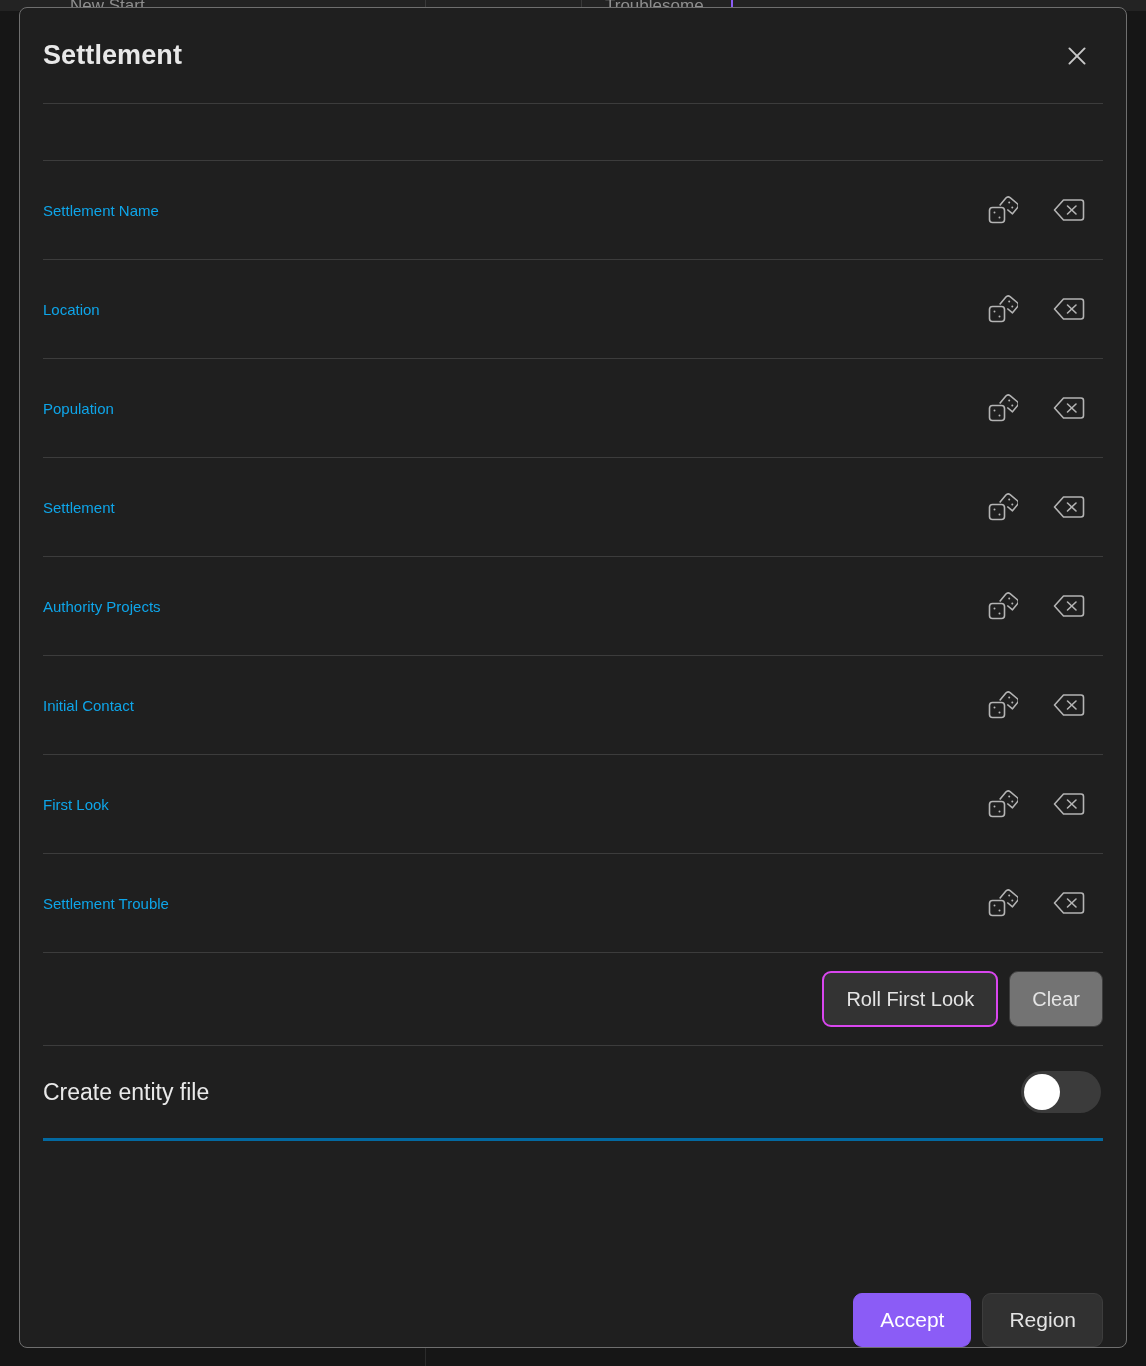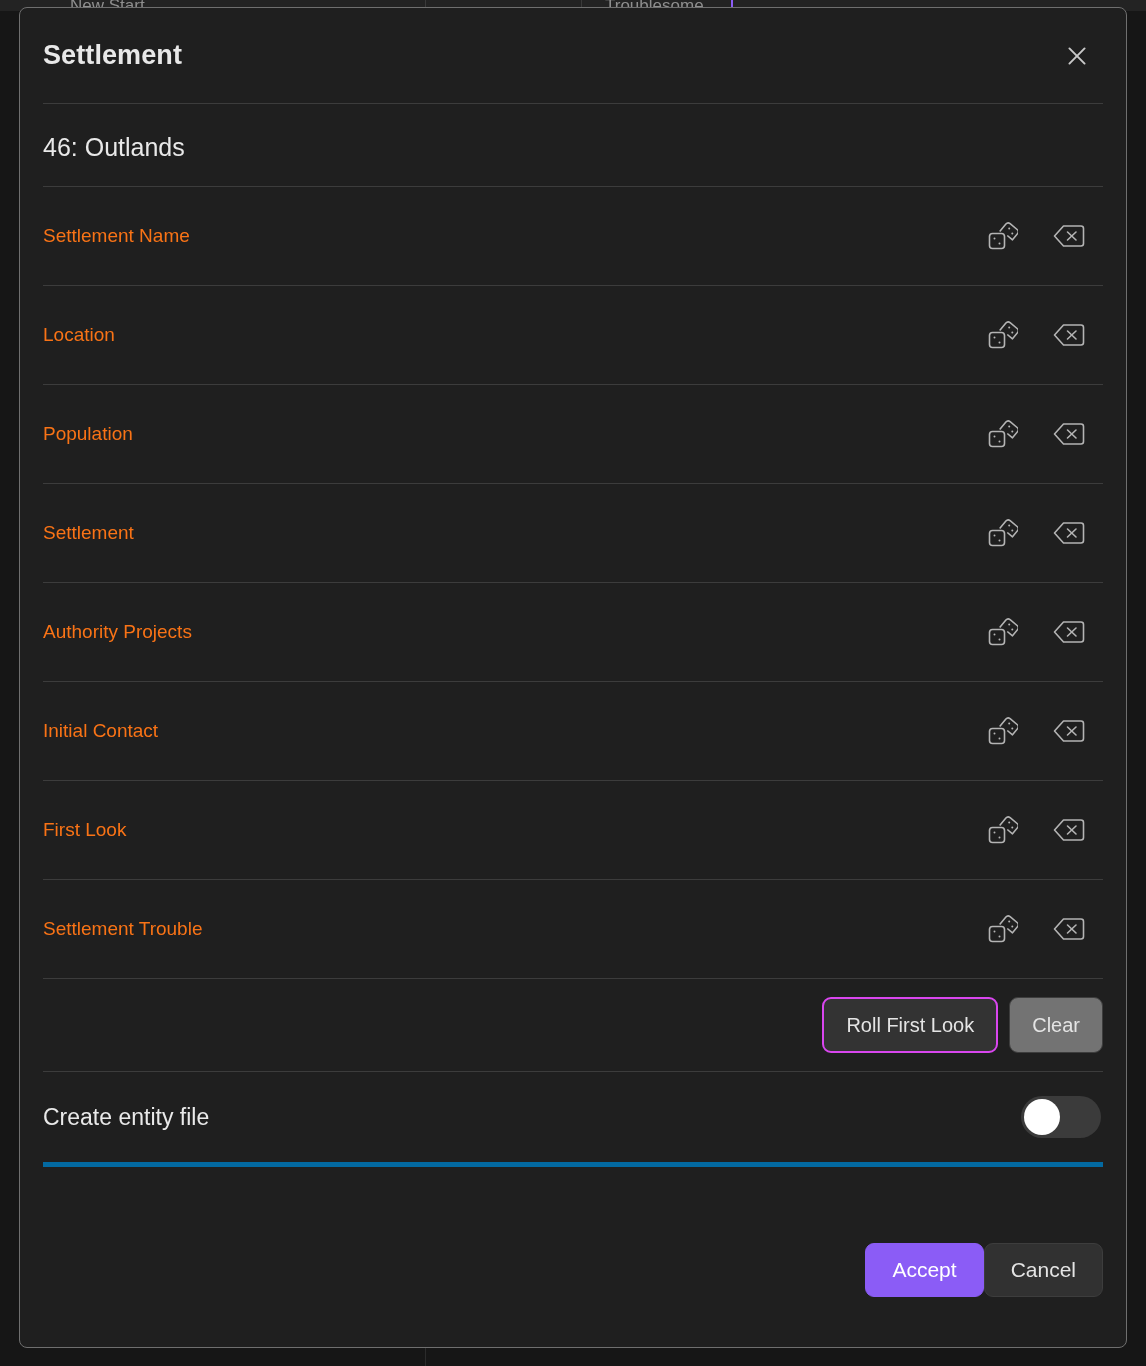--- a/index.html
+++ b/index.html
@@ -144,22 +144,22 @@
   }
   .field-row {
     height: 99px;
     display: flex;
     align-items: center;
     justify-content: space-between;
     border-bottom: 1px solid #3c3c3c;
     box-sizing: border-box;
   }
   .field-label {
-    font-size: 19px;
-    color: #f97316;
+    font-size: 15px;
+    color: #0ea5e9;
   }
   .field-actions {
     display: flex;
     align-items: center;
     gap: 27px;
     padding-right: 14px;
   }
   .icon-btn {
     width: 40px;
     height: 40px;
@@ -201,21 +201,21 @@
     border: 2px solid #d946ef;
     background: #333333;
   }
 
   
   .toggle-row {
     height: 95px;
     display: flex;
     align-items: center;
     justify-content: space-between;
-    border-bottom: 5px solid #0369a1;
+    border-bottom: 3px solid #0369a1;
     box-sizing: border-box;
   }
   .toggle-label {
     font-size: 23px;
     color: #e9e9e9;
   }
   .toggle {
     width: 80px;
     height: 42px;
     border-radius: 21px;
@@ -231,23 +231,24 @@
     width: 36px;
     height: 36px;
     border-radius: 50%;
     background: #ffffff;
   }
 
   
   .footer {
     flex: 1 1 auto;
     display: flex;
-    align-items: center;
+    align-items: flex-end;
     justify-content: flex-end;
     padding-top: 26px;
+    gap: 11px;
   }
   .btn-accept {
     background: #8b5cf6;
     border: 1px solid #8b5cf6;
     color: #ffffff;
     font-size: 21px;
     height: 54px;
     border-radius: 9px;
     padding: 0 26px;
   }
@@ -288,21 +289,20 @@
             <line x1="5" y1="5" x2="19" y2="19"></line>
             <line x1="19" y1="5" x2="5" y2="19"></line>
           </svg>
         </span>
       </div>
     </div>
 
     <div class="divider"></div>
 
     <div class="entity-block">
-      <div class="entity-name">46: Outlands</div>
     </div>
 
     <div class="divider"></div>
 
     <div class="fields">
 
       <div class="field-row">
         <div class="field-label">Settlement Name</div>
         <div class="field-actions">
           <div class="icon-btn">
@@ -527,17 +527,17 @@
 
     <div class="toggle-row">
       <div class="toggle-label">Create entity file</div>
       <div class="toggle">
         <div class="knob"></div>
       </div>
     </div>
 
     <div class="footer">
       <div class="btn btn-accept">Accept</div>
-      <div class="btn btn-cancel">Cancel</div>
+      <div class="btn btn-cancel">Region</div>
     </div>
 
   </div>
 </div>
 
 </body></html>

